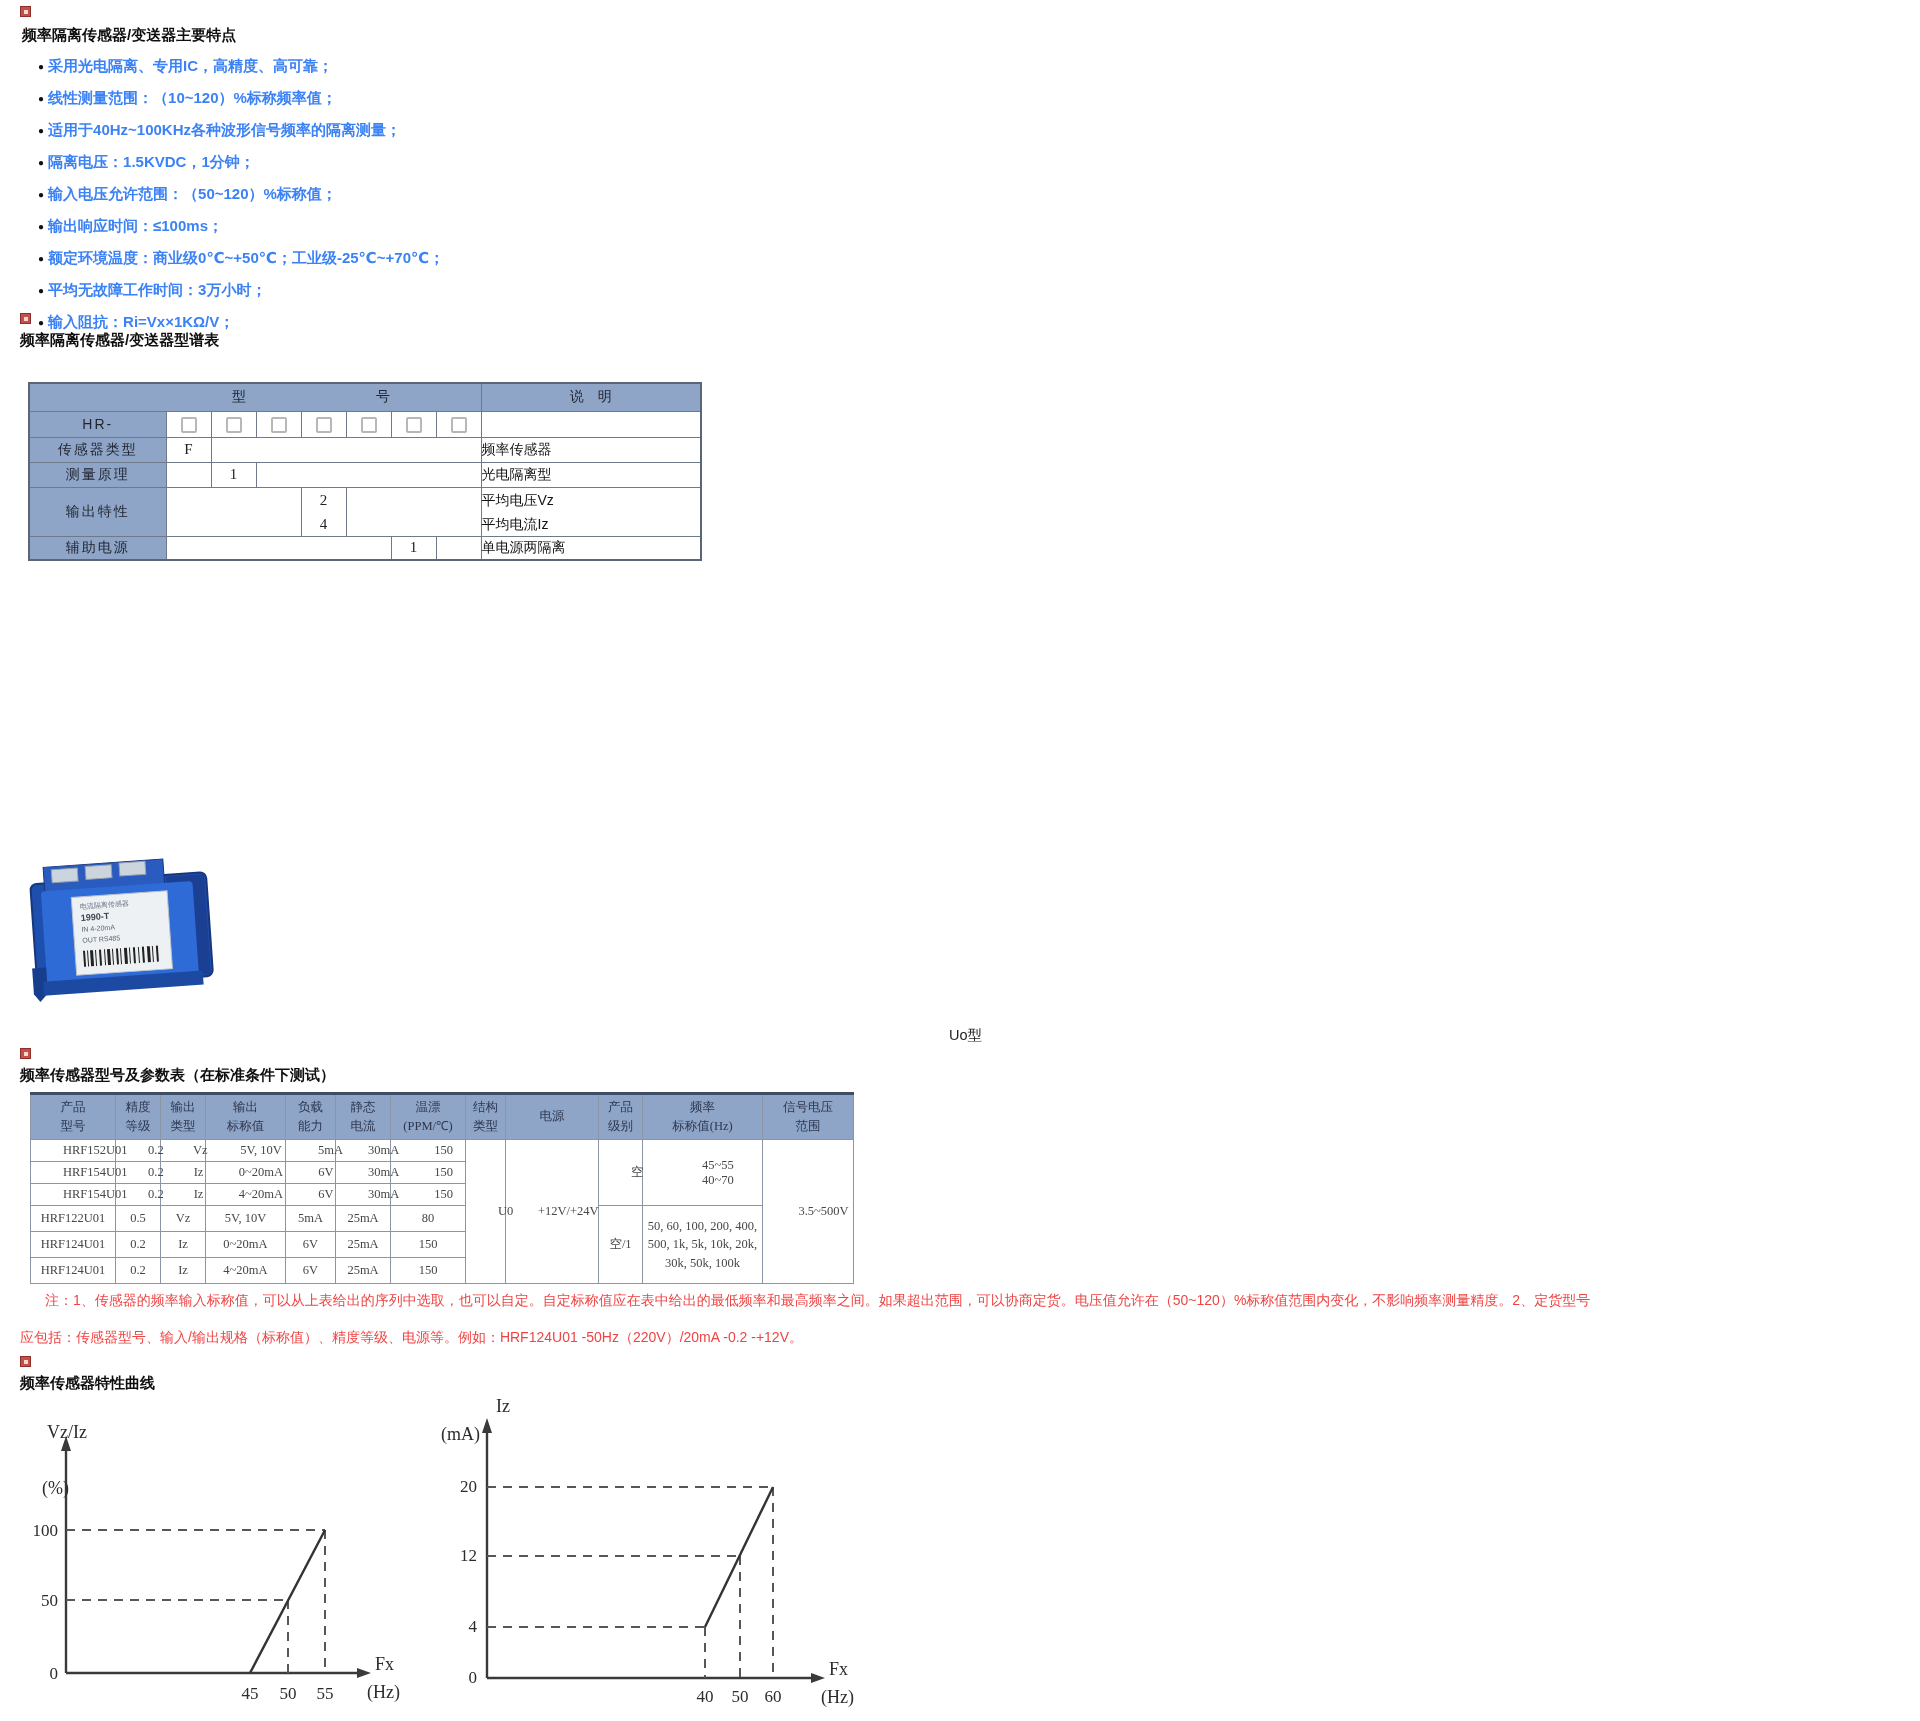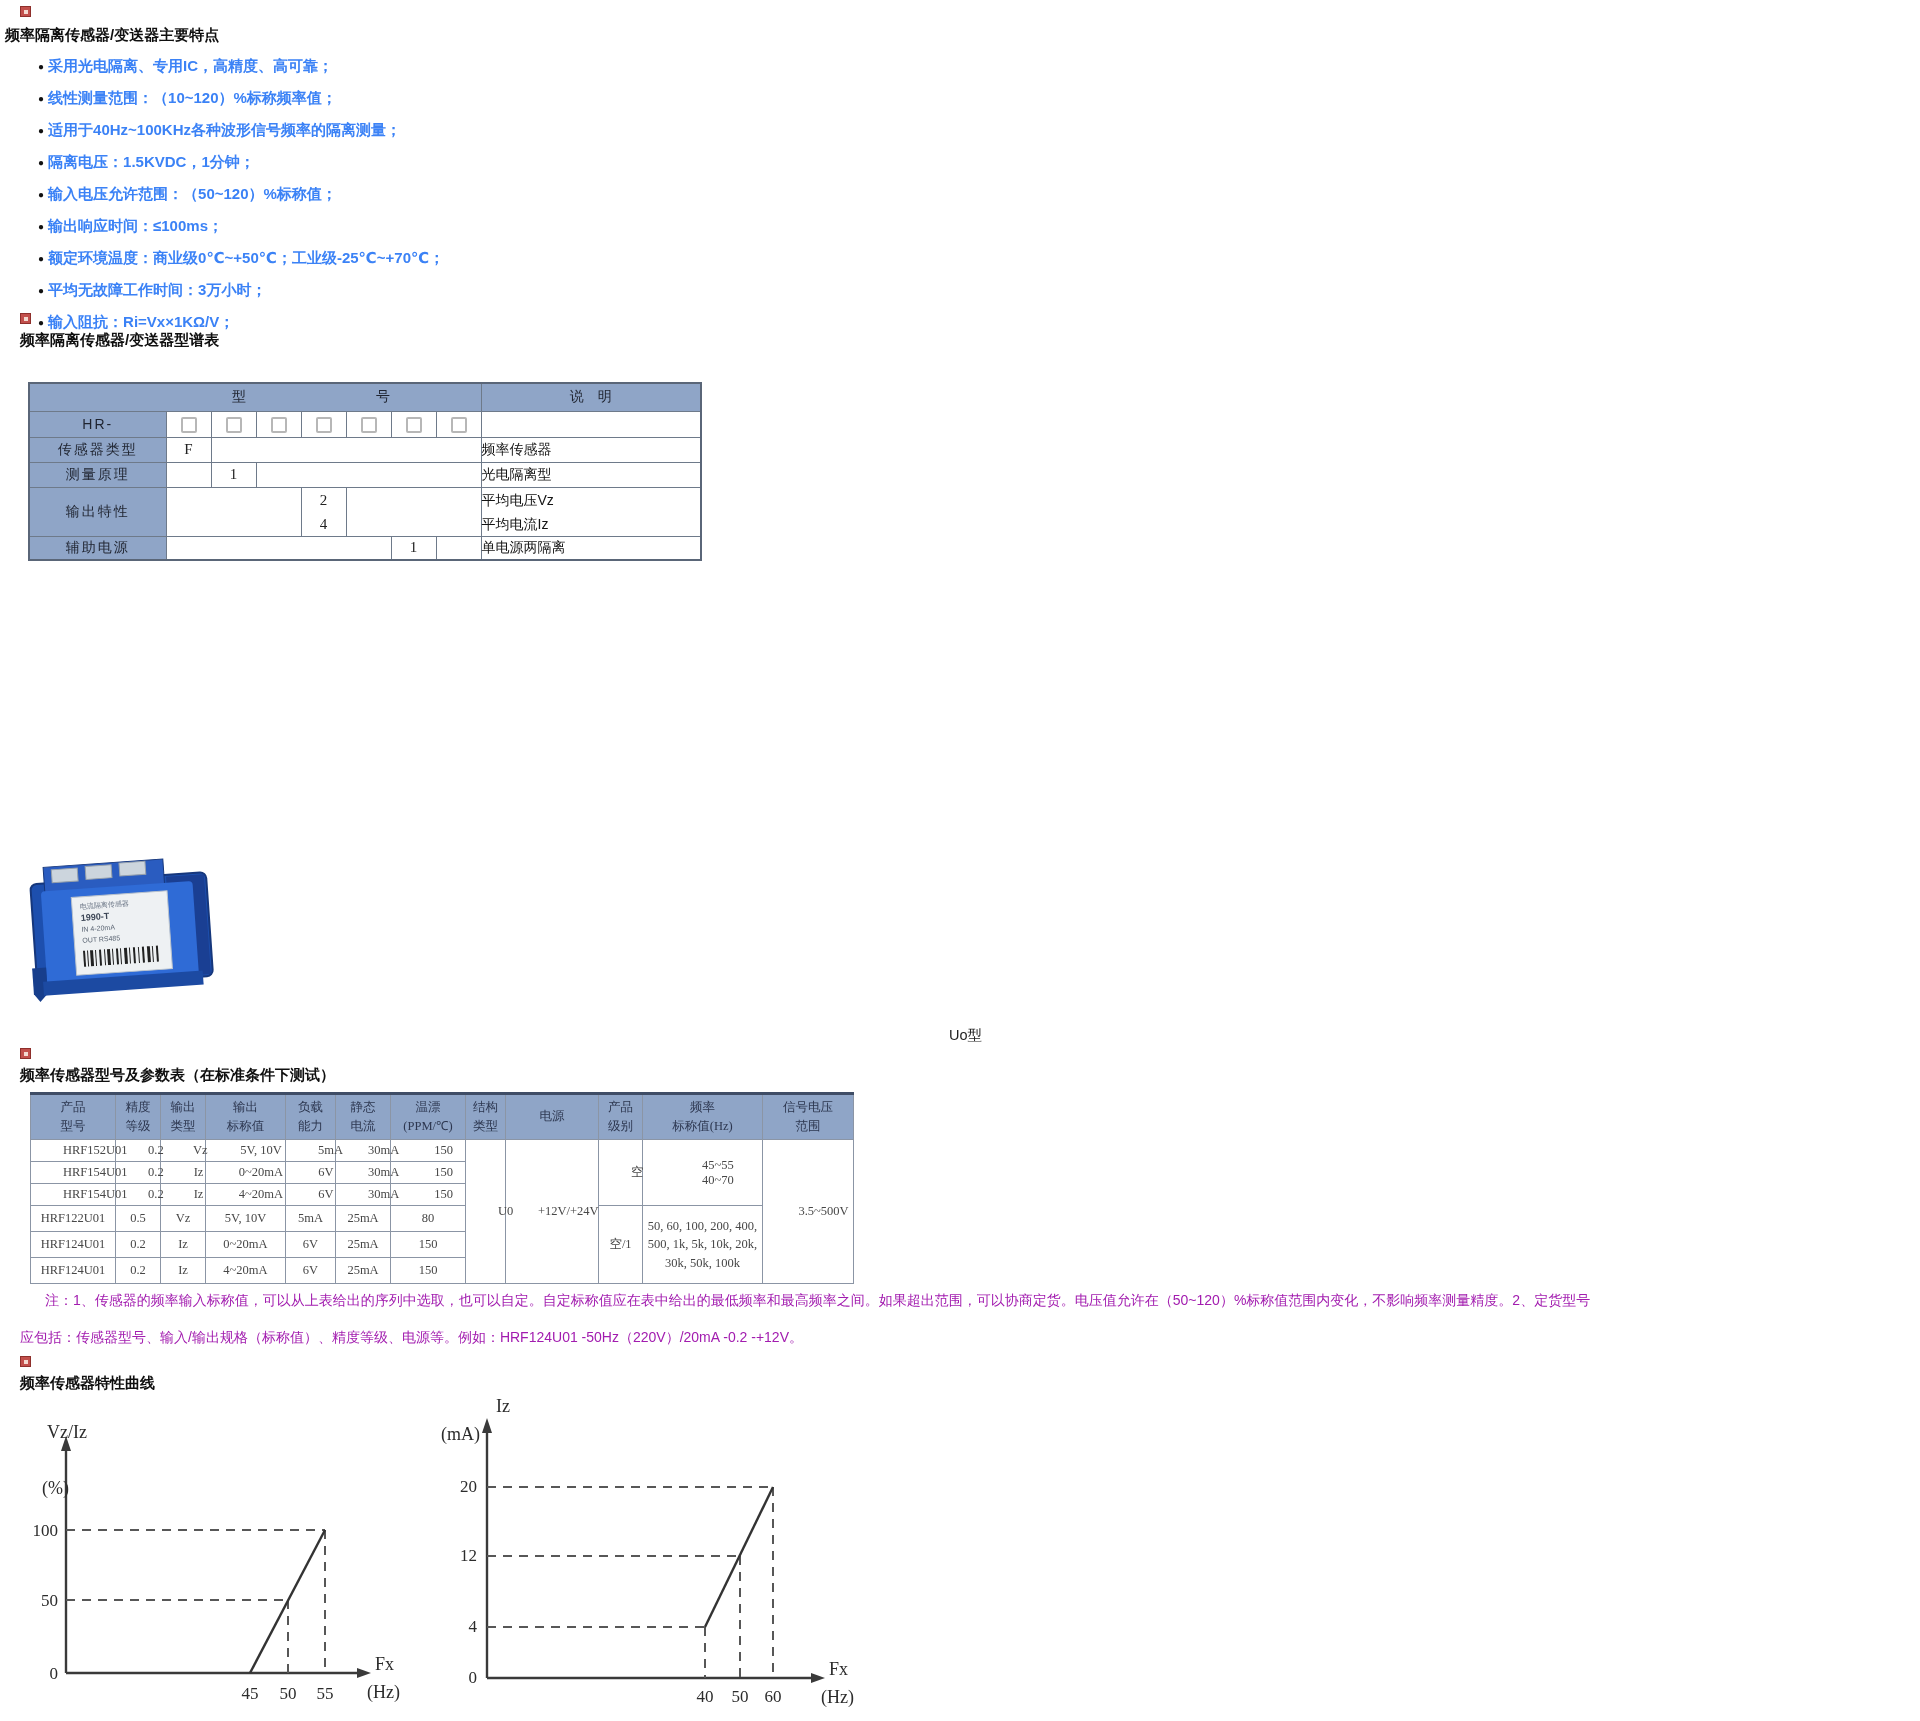--- a/index.html
+++ b/index.html
@@ -40,35 +40,35 @@
   
   .param-table{position:absolute;left:30px;top:1092px;width:823px;table-layout:fixed;
     font-family:"Liberation Serif",serif;border:1px solid #55607e;border-top:3px solid #3f4d66;}
   .param-table td,.param-table th{border:1px solid #8b95a5;padding:0 1px;box-sizing:border-box;text-align:center;}
   .param-table th{background:#8fa5c7;color:#2d3750;font-weight:normal;font-size:12.5px;height:46px;line-height:1.55;}
   .param-table td{font-size:12.5px;color:#474747;}
   .pr-a td{height:22px;padding-left:32px;} .pr-b td{height:26px;}
   .freq-small{font-size:10.5px;line-height:1.45;color:#474747;}
   .grade-cell{font-size:13px;}
   
-  .note{position:absolute;font-size:14px;color:#a21caf;white-space:nowrap;}
+  .note{position:absolute;font-size:14px;color:#ef4444;white-space:nowrap;}
   
   .chart{position:absolute;}
   .chart text{font-family:"Liberation Serif","DejaVu Serif",serif;fill:#2c2c2c;}
   .axis{stroke:#3a3a3a;stroke-width:2.4;fill:none;}
   .dash{stroke:#575757;stroke-width:2;stroke-dasharray:9 7;fill:none;}
   .curve{stroke:#333;stroke-width:2.4;fill:none;}
   .tick{font-size:17px;}
   .axlbl{font-size:18px;}
 </style>
 </head>
 <body>
 
 <span class="red-ico" style="left:20px;top:6px;"></span>
-<div class="sec-title" style="left:5px;top:26px;">频率隔离传感器/变送器主要特点</div>
+<div class="sec-title" style="left:22px;top:26px;">频率隔离传感器/变送器主要特点</div>
 <div class="features">
   <div class="feat-item">采用光电隔离、专用IC，高精度、高可靠；</div>
   <div class="feat-item">线性测量范围：（10~120）%标称频率值；</div>
   <div class="feat-item">适用于40Hz~100KHz各种波形信号频率的隔离测量；</div>
   <div class="feat-item">隔离电压：1.5KVDC，1分钟；</div>
   <div class="feat-item">输入电压允许范围：（50~120）%标称值；</div>
   <div class="feat-item">输出响应时间：≤100ms；</div>
   <div class="feat-item">额定环境温度：商业级0℃~+50℃；工业级-25℃~+70℃；</div>
   <div class="feat-item">平均无故障工作时间：3万小时；</div>
   <div class="feat-item">输入阻抗：Ri=Vx×1KΩ/V；</div>

